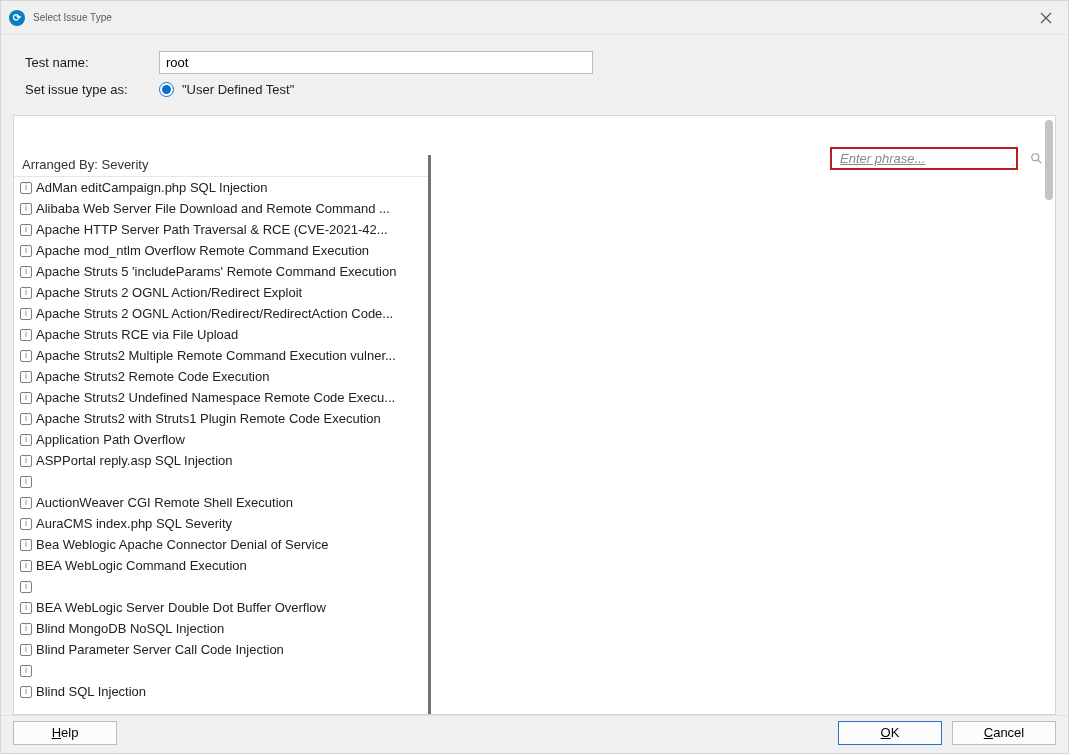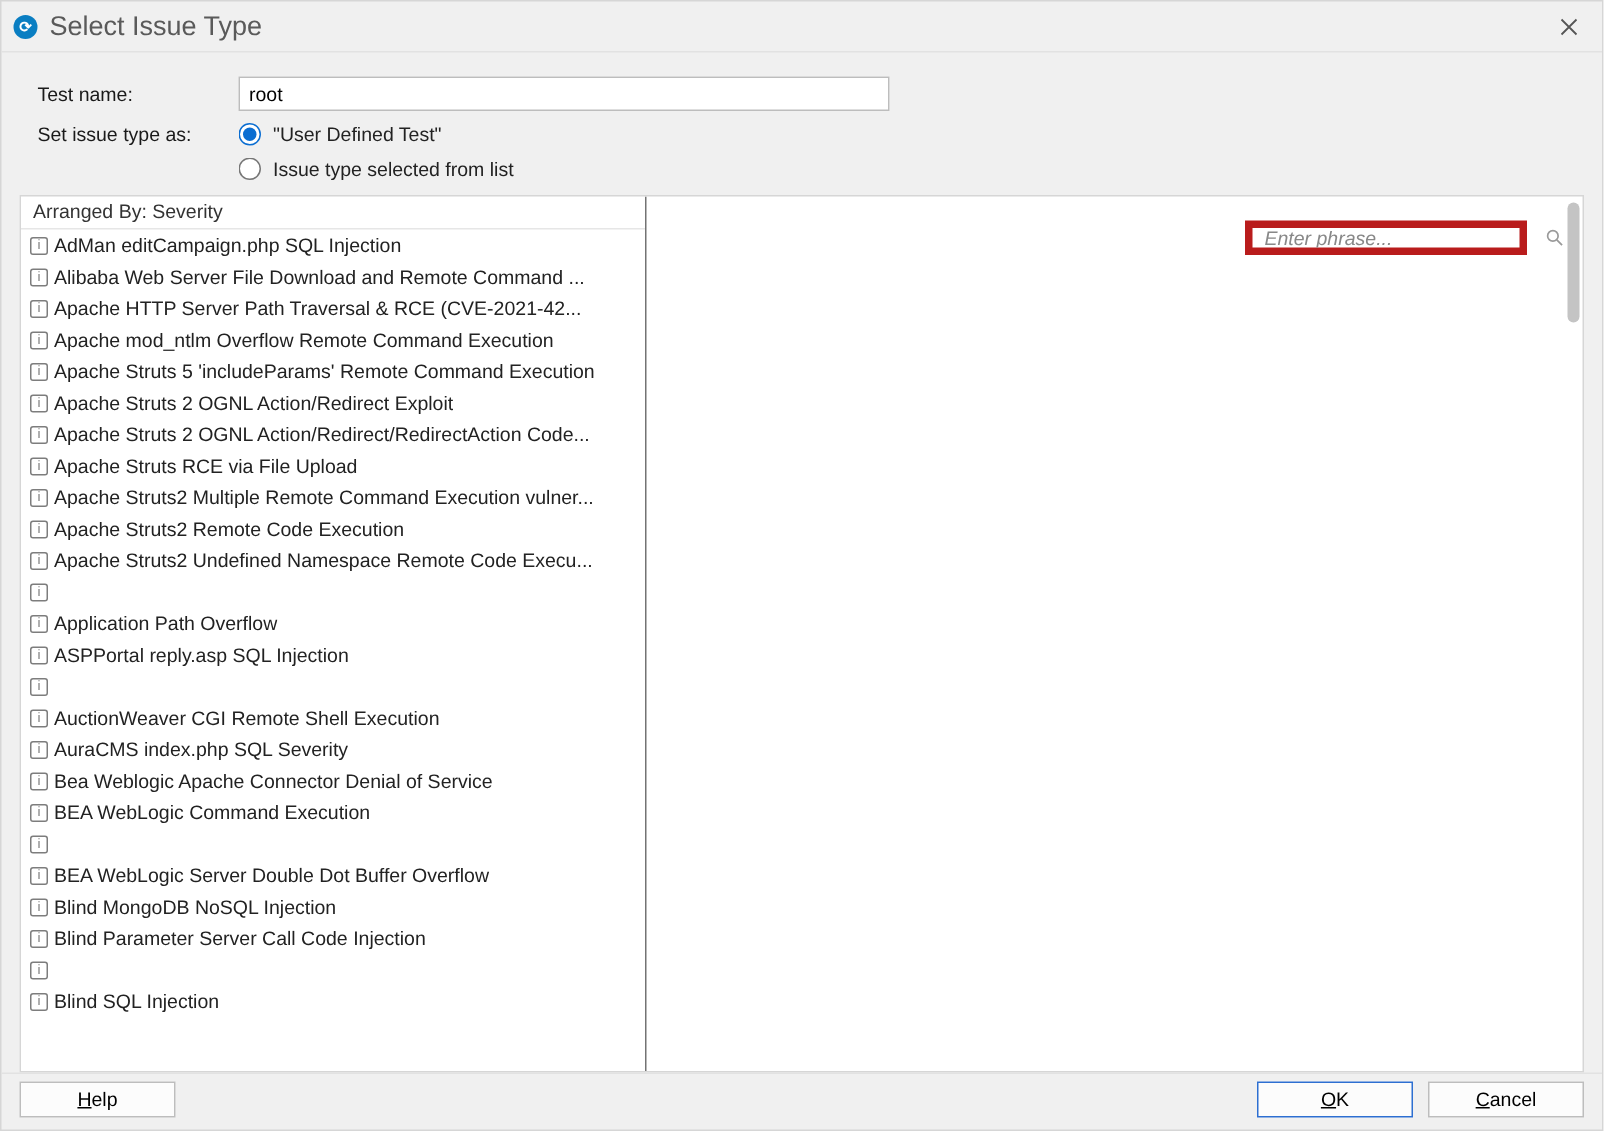--- a/index.html
+++ b/index.html
@@ -1,36 +1,36 @@
 <!DOCTYPE html>
 <html><head>
 <meta charset="utf-8">
 <style>
   * { box-sizing: border-box; margin: 0; padding: 0; }
   html, body { width: 1069px; height: 754px; font-family: "Segoe UI", Tahoma, Arial, sans-serif; font-size: 13px; color: #222; background: #f0f0f0; overflow: hidden; }
   .window { width: 1069px; height: 754px; background: #f0f0f0; display: flex; flex-direction: column; border: 1px solid #d6d6d6; }
   .titlebar { height: 34px; display: flex; align-items: center; padding: 0 8px; border-bottom: 1px solid #e2e2e2; }
   .titlebar .app-icon { width: 16px; height: 16px; border-radius: 50%; background:#0a7ec2; display:flex; align-items:center; justify-content:center; color:#fff; font-size:10px; font-weight:bold; margin-right:8px; }
-  .titlebar .title { font-size: 18px; color: #5a5a5a; flex: 1; }
+  .titlebar .title { font-size: 10px; color: #5a5a5a; flex: 1; }
   .titlebar .close-btn { width: 28px; height: 28px; display:flex; align-items:center; justify-content:center; color:#555; cursor: default; }
   .titlebar .close-btn svg { width: 12px; height: 12px; }
 
   .form-area { padding: 16px 24px 10px 24px; display: grid; grid-template-columns: 130px 1fr; row-gap: 8px; column-gap: 4px; align-items: center; }
   .form-label { color: #1a1a1a; }
   .test-name-input { width: 434px; height: 23px; border: 1px solid #bdbdbd; background: #fff; padding: 2px 6px; font-family: inherit; font-size: 13px; }
   .radio-row { display:flex; align-items:center; gap:8px; }
   .radio-row input[type="radio"] { accent-color:#0a6dd1; width:15px; height:15px; }
   .search-row { position:absolute; top:112px; right:16px; display:flex; align-items:center; gap:10px; }
-  .search-input { width:188px; height:23px; border:5px solid #b91c1c; background:#fff; padding:2px 8px; font-family:inherit; font-size:13px; font-style:italic; color:#888; }
+  .search-input { width:188px; height:23px; border:2px solid #b91c1c; background:#fff; padding:2px 8px; font-family:inherit; font-size:13px; font-style:italic; color:#888;text-decoration:underline; }
   .search-input::placeholder { font-style: italic; color:#888; }
   .search-icon { width:24px; height:18px; display:flex; align-items:center; justify-content:center; color:#9a9a9a; }
   .search-icon svg { width:14px; height:14px; }
 
   .body-area { flex:1; margin: 0 12px 0 12px; background:#fff; border:1px solid #d6d6d6; display:flex; overflow:hidden; }
-  .left-panel { width: 417px; border-right:1px solid #737373; display:flex; flex-direction:column; overflow:hidden; }
+  .left-panel { width: 417px; border-right:3px solid #737373; display:flex; flex-direction:column; overflow:hidden;margin-top:39px; }
   .arranged-by { height:22px; padding:2px 8px; border-bottom:1px solid #e6e6e6; font-size:13px; color:#333; }
   .issue-list { flex:1; overflow:hidden; }
   .issue-item { display:flex; align-items:center; gap:4px; padding:1px 6px 1px 6px; height:21px; white-space:nowrap; overflow:hidden; text-overflow:ellipsis; font-size:13px; }
   .info-icon { width:12px; height:12px; flex:0 0 12px; border:1px solid #7d7d7d; border-radius:2px; display:flex; align-items:center; justify-content:center; font-size:9px; color:#7d7d7d; line-height:1; }
   .issue-label { overflow:hidden; text-overflow:ellipsis; white-space:nowrap; }
 
   .right-panel { flex:1; position:relative; }
   .right-scrollbar { position:absolute; top:4px; right:0; width:16px; height:calc(100% - 8px); }
   .right-scrollbar .thumb { position:absolute; top:0; right:2px; width:8px; height:80px; background:#c4c4c4; border-radius:4px; }
 
@@ -62,24 +62,20 @@
         <input class="test-name-input" type="text" value="root" style="">
       </div>
 
       <div class="form-label">Set issue type as:</div>
       <label class="radio-row">
         <input type="radio" name="issuetype" checked="" style="">
         <span>"User Defined Test"</span>
       </label>
 
       <div></div>
-      <label class="radio-row">
-        <input type="radio" name="issuetype" style="">
-        <span>Issue type selected from list</span>
-      </label>
     </div>
 
     <div class="search-row">
       <input class="search-input" type="text" placeholder="Enter phrase..." style="">
       <div class="search-icon">
         <svg viewBox="0 0 16 16">
           <circle cx="6" cy="6" r="4" stroke="#9a9a9a" stroke-width="1.3" fill="none"></circle>
           <path d="M9 9 L13 13" stroke="#9a9a9a" stroke-width="1.3"></path>
         </svg>
         <span style="font-size:8px;color:#9a9a9a;margin-left:2px;">▾</span>
@@ -130,20 +126,21 @@
           <div class="issue-item">
             <span class="info-icon">i</span>
             <span class="issue-label">Apache Struts2 Remote Code Execution</span>
           </div>
           <div class="issue-item">
             <span class="info-icon">i</span>
             <span class="issue-label">Apache Struts2 Undefined Namespace Remote Code Execu...</span>
           </div>
           <div class="issue-item">
             <span class="info-icon">i</span>
+            <span class="issue-label">Apache Struts2 with Struts1 Plugin Remote Code Execution</span>
           </div>
           <div class="issue-item">
             <span class="info-icon">i</span>
             <span class="issue-label">Application Path Overflow</span>
           </div>
           <div class="issue-item">
             <span class="info-icon">i</span>
             <span class="issue-label">ASPPortal reply.asp SQL Injection</span>
           </div>
           <div class="issue-item">

